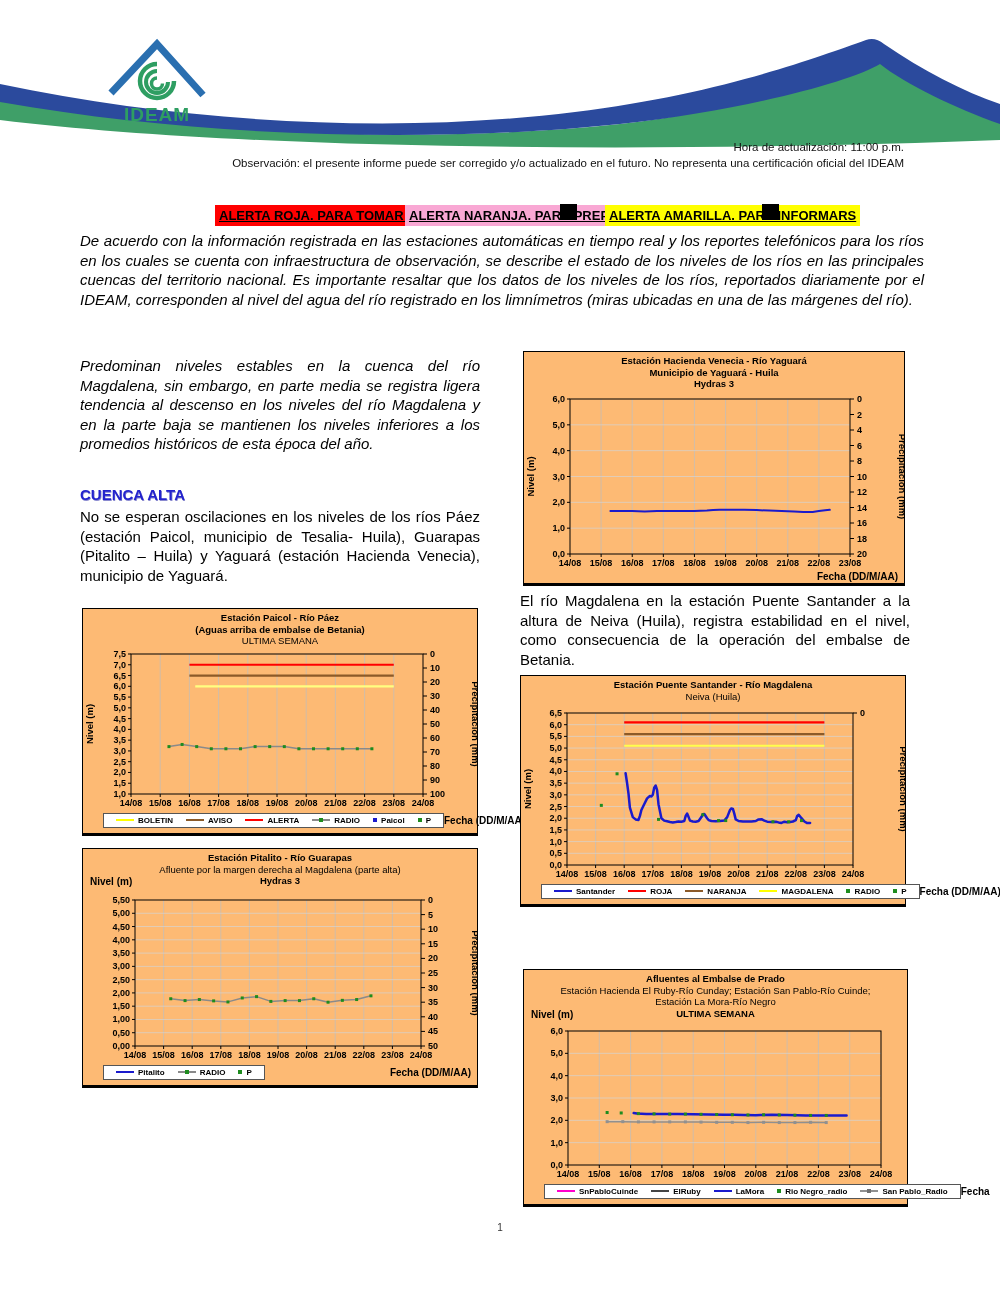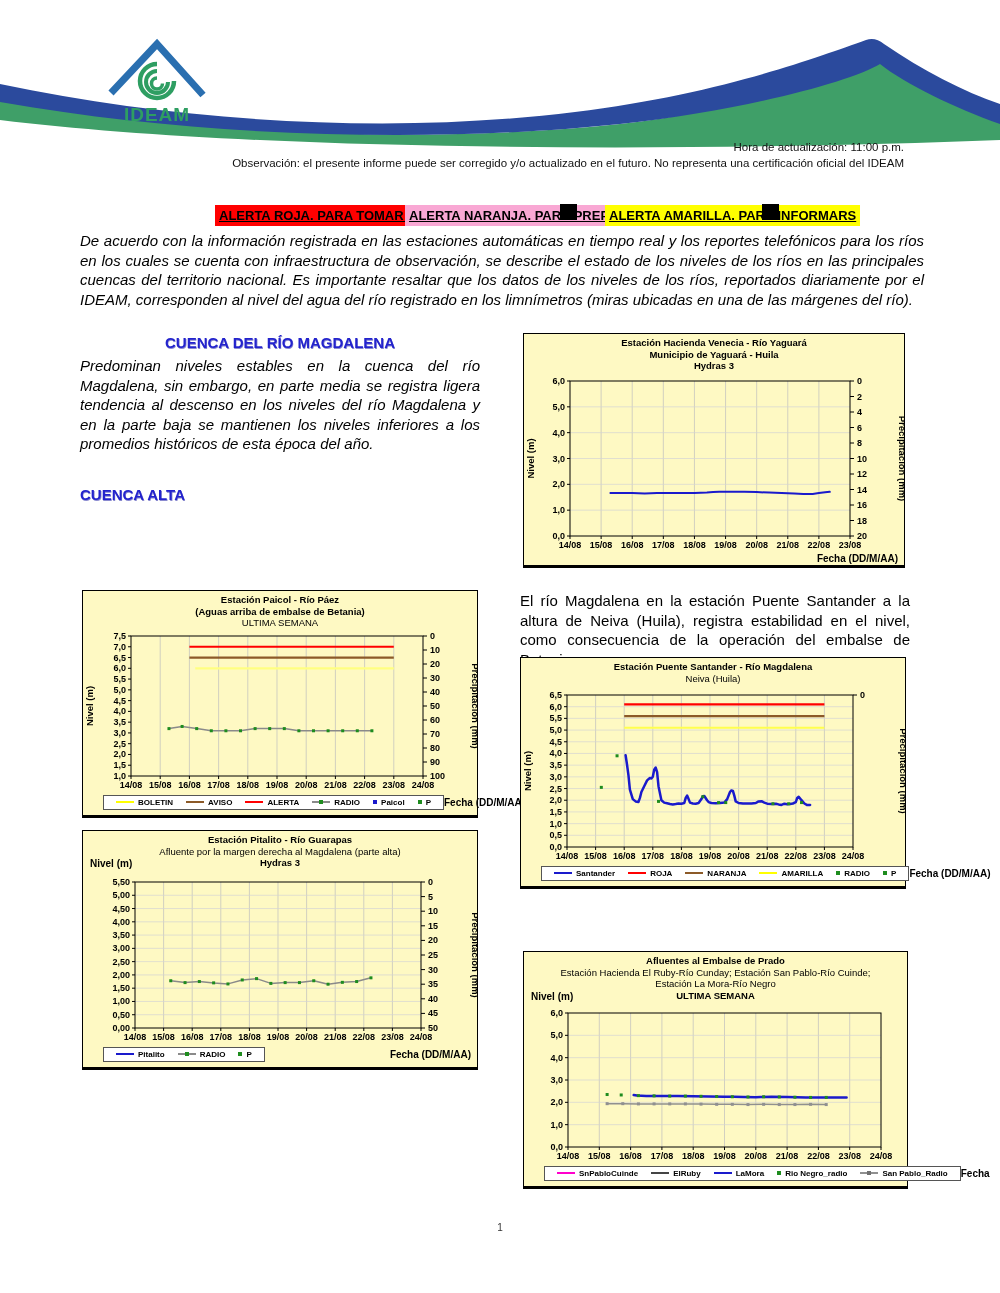--- a/index.html
+++ b/index.html
@@ -14,21 +14,21 @@
   #dateblock{position:absolute;right:96px;top:139px;text-align:right;font-size:11.5px;line-height:16px;color:#111;}
   
   .chip{position:absolute;top:205px;font-size:13px;font-weight:bold;text-decoration:underline;
         padding:3px 4px;color:#000;white-space:nowrap;}
   .blackbox{position:absolute;top:204px;width:17px;height:16px;background:#000;}
   
   .para{position:absolute;text-align:justify;font-size:15px;line-height:19.5px;}
   .italic{font-style:italic;}
   .heading{position:absolute;font-size:15px;font-weight:bold;color:#2323cd;text-shadow:0.6px 0.6px 0 #8a8ad0;}
   
-  .chart-box{position:absolute;box-sizing:border-box;background:#fef9c3;border:1px solid #000;border-bottom-width:3px;}
+  .chart-box{position:absolute;box-sizing:border-box;background:#fdba74;border:1px solid #000;border-bottom-width:3px;margin-top:18px;}
   .ct{text-align:center;padding-top:3px;}
   .ctl{font-size:9.5px;line-height:11.5px;color:#000;}
   .ctl.b{font-weight:bold;}
   .nivel-h{position:absolute;left:7px;font-size:10px;font-weight:bold;}
   .legend-row{position:absolute;left:4px;right:4px;bottom:3px;display:flex;align-items:center;height:20px;}
   .legend-box{display:flex;align-items:center;gap:13px;border:1px solid #555;padding:2px 12px;margin-left:16px;background:#fff;}
   .li{display:flex;align-items:center;gap:4px;font-size:8px;font-weight:bold;white-space:nowrap;}
   .sw-line{display:inline-block;width:18px;height:2px;position:relative;}
   .sw-line .mk{position:absolute;left:7px;top:-1.5px;width:4px;height:4px;}
   .sw-dot{display:inline-block;width:4px;height:4px;}
@@ -71,23 +71,23 @@
   </div>
 
   <span class="chip" style="left: 215px; background: rgb(255, 0, 0);">ALERTA ROJA. PARA TOMAR ACCIÓN</span>
   <span class="chip" style="left: 405px; background: #f9a8d4;">ALERTA NARANJA. PARA PREPARARS</span>
   <span class="blackbox" style="left:560px"></span>
   <span class="chip" style="left: 605px; background: rgb(255, 255, 0);">ALERTA AMARILLA. PARA INFORMARS</span>
   <span class="blackbox" style="left:762px"></span>
 
   <div class="para italic" style="left:80px;top:231px;width:844px">De acuerdo con la información registrada en las estaciones automáticas en tiempo real y los reportes telefónicos para los ríos en los cuales se cuenta con infraestructura de observación, se describe el estado de los niveles de los ríos en las principales cuencas del territorio nacional. Es importante resaltar que los datos de los niveles de los ríos, reportados diariamente por el IDEAM, corresponden al nivel del agua del río registrado en los limnímetros (miras ubicadas en una de las márgenes del río).</div>
 
-  <div class="heading" style="left:80px;top:334px;width:400px;text-align:center">CUENCA DEL RÍO MAGDALENA</div>
   <div class="para italic" style="left:80px;top:356px;width:400px">Predominan niveles estables en la cuenca del río Magdalena, sin embargo, en parte media se registra ligera tendencia al descenso en los niveles del río Magdalena y en la parte baja se mantienen los niveles inferiores a los promedios históricos de esta época del año.</div>
   <div class="heading" style="left:80px;top:486px">CUENCA ALTA</div>
+  <div class="para" style="left:80px;top:507px;width:400px">No se esperan oscilaciones en los niveles de los ríos Páez (estación Paicol, municipio de Tesalia- Huila), Guarapas (Pitalito – Huila) y Yaguará (estación Hacienda Venecia), municipio de Yaguará.</div>
 
   <div class="para" style="left:520px;top:591px;width:390px">El río Magdalena en la estación Puente Santander a la altura de Neiva (Huila), registra estabilidad en el nivel, como consecuencia de la operación del embalse de Betania.</div>
 
   <div class="chart-box c0"><div class="ct" style="height: 38px;">
         <div class="ctl b">Estación Hacienda Venecia - Río  Yaguará</div>
         <div class="ctl b">Municipio de Yaguará - Huila</div>
         <div class="ctl b">Hydras 3</div>
       </div><svg width="380" height="193">
         <line x1="46" y1="161" x2="46" y2="164" stroke="#000" stroke-width="1"></line>
         <text x="46" y="173" text-anchor="middle" class="tick">14/08</text>
@@ -534,21 +534,21 @@
           <span class="li">
             <span class="sw-line" style="background: rgb(255, 0, 0);"></span>
             <span>ROJA</span>
           </span>
           <span class="li">
             <span class="sw-line" style="background: rgb(140, 90, 40);"></span>
             <span>NARANJA</span>
           </span>
           <span class="li">
             <span class="sw-line" style="background: rgb(255, 255, 0);"></span>
-            <span>AMARILLA</span>
+            <span>MAGDALENA</span>
           </span>
           <span class="li">
             <span class="sw-dot" style="background: rgb(30, 140, 30);"></span>
             <span>RADIO</span>
           </span>
           <span class="li">
             <span class="sw-dot" style="background: rgb(30, 140, 30);"></span>
             <span>P</span>
           </span>
         </div>

